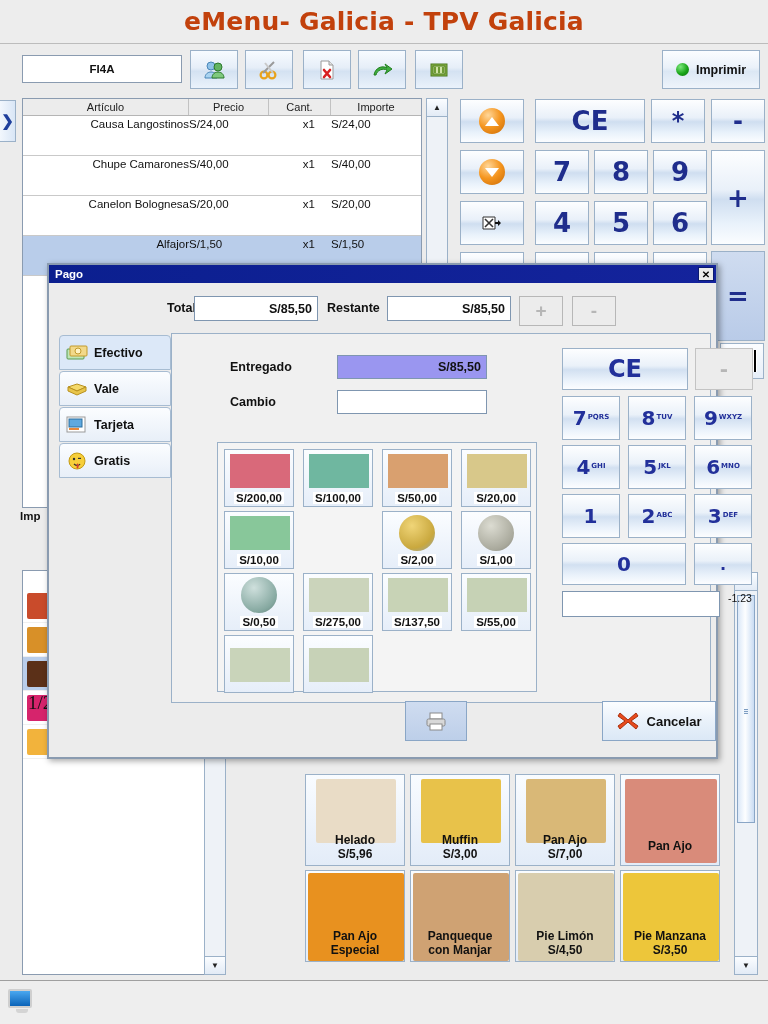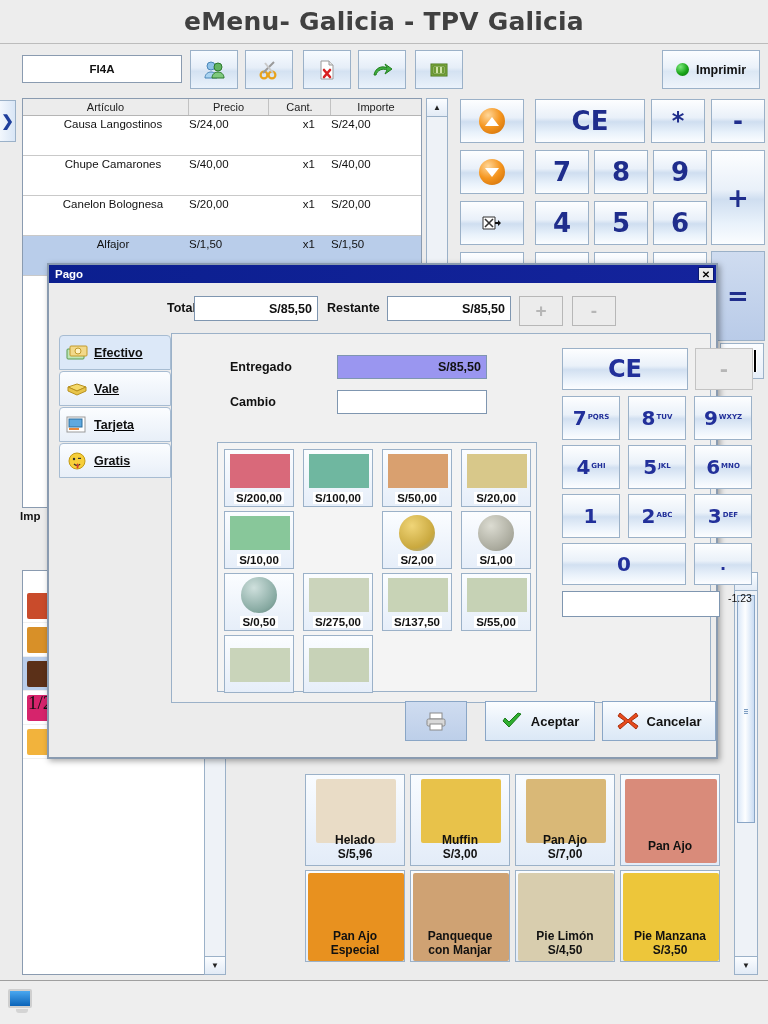--- a/index.html
+++ b/index.html
@@ -17,21 +17,21 @@
   }
 
   
   .titlebar {
     position: absolute; left: 0; top: 0; width: 768px; height: 44px;
     background: #ededed;
     display: flex; align-items: center; justify-content: center;
     border-bottom: 1px solid #bcbcbc;
   }
   .titlebar .apptitle {
-    color: #404040; font-size: 25px; font-weight: bold;
+    color: #c2410c; font-size: 25px; font-weight: bold;
     letter-spacing: .2px; font-family: "DejaVu Sans", sans-serif;
   }
 
   
   .toolbar {
     position: absolute; left: 0; top: 45px; width: 768px; height: 50px;
     background: #ececec;
   }
   .txtdoc {
     position: absolute; left: 22px; top: 55px; width: 160px; height: 28px;
@@ -73,21 +73,21 @@
   }
   .ot-head { display: flex; height: 17px; background: #ececec; border-bottom: 1px solid #b5b5b5; }
   .ot-head div {
     font-size: 11px; color: #222; text-align: center;
     border-right: 1px solid #c2c2c2; line-height: 16px;
   }
   .c-art { width: 166px; } .c-pre { width: 80px; } .c-can { width: 62px; } .c-imp { width: 90px; border-right: none !important; }
   .ot-row { display: flex; height: 40px; border-bottom: 1px solid #c9c9c9; align-items: flex-start; }
   .ot-row.sel { background: #b9cdea; }
   .ot-row div { font-size: 11.5px; color: #111; padding-top: 2px; }
-  .ot-row .c-art { padding-left: 14px; text-align: center; }
+  .ot-row .c-art { padding-left: 14px; text-align: right; }
   .ot-row .c-pre, .ot-row .c-imp { text-align: left; padding-right: 4px; }
   .ot-row .c-can { text-align: right; padding-right: 16px; }
 
   .ot-scroll {
     position: absolute; left: 426px; top: 98px; width: 22px; height: 410px;
     background: #eef2f7; border: 1px solid #9bb1c8;
   }
   .ot-scroll .up {
     height: 18px; border-bottom: 1px solid #9bb1c8;
     background: linear-gradient(to bottom,#fbfdff,#e2ebf6);
@@ -217,21 +217,21 @@
     position: absolute; background: #fff; border: 1px solid #7f96b0;
     display: flex; align-items: center; justify-content: flex-end;
     padding-right: 5px; font-size: 12.5px; font-weight: bold; color: #111;
   }
   .sqbtn {
     position: absolute; width: 44px; height: 30px; background: #ececec;
     border: 1px solid #b7b7b7; display:flex; align-items:center; justify-content:center;
     color:#b6b6b6; font-weight:bold; font-size:19px;
   }
 
-  .paytabs { position: absolute; left: 10px; top: 70px; width: 112px; text-decoration: underline; }
+  .paytabs { position: absolute; left: 10px; top: 70px; width: 112px; }
   .paytab {
     height: 35px; margin-bottom: 1px;
     background: linear-gradient(to bottom,#fbfdff,#e8eff8);
     border: 1px solid #a7bcd2; border-radius: 4px 4px 0 0;
     display: flex; align-items: center; gap: 6px; padding-left: 6px;
   }
   .paytab.sel { background: #dce8f8; }
   .paytab .plabel { font-size: 12.5px; font-weight: bold; color: #111; }
   .pico { width: 22px; height: 20px; flex: 0 0 auto; }
 
@@ -674,26 +674,20 @@
     </div>
 
     <div class="dlg-actions">
       <div class="abtn plain" style="left:356px; width:62px">
         <svg width="22" height="20" viewBox="0 0 22 20">
           <rect x="5" y="2" width="12" height="6" fill="#fff" stroke="#8a8a8a"></rect>
           <rect x="2" y="8" width="18" height="7" rx="1.5" fill="#d8d8d8" stroke="#8a8a8a"></rect>
           <rect x="5" y="13" width="12" height="6" fill="#fff" stroke="#8a8a8a"></rect>
         </svg>
       </div>
-      <div class="abtn" style="left:436px; width:110px">
-        <svg width="22" height="18" viewBox="0 0 22 18">
-            <path d="M2 9l6 6L20 2l-3-1-9 9-4-4z" fill="#2fae2f" stroke="#1a7a1a"></path>
-          </svg>
-        <span>Aceptar</span>
-      </div>
       <div class="abtn" style="left:553px; width:114px">
         <svg width="22" height="18" viewBox="0 0 22 18">
             <path d="M3 1l8 7 8-7 2 3-7 5 7 5-2 3-8-7-8 7-2-3 7-5-7-5z" fill="#e84a1c" stroke="#a82f0c"></path>
           </svg>
         <span>Cancelar</span>
       </div>
     </div>
   </div>
 
   <div class="taskbar">

